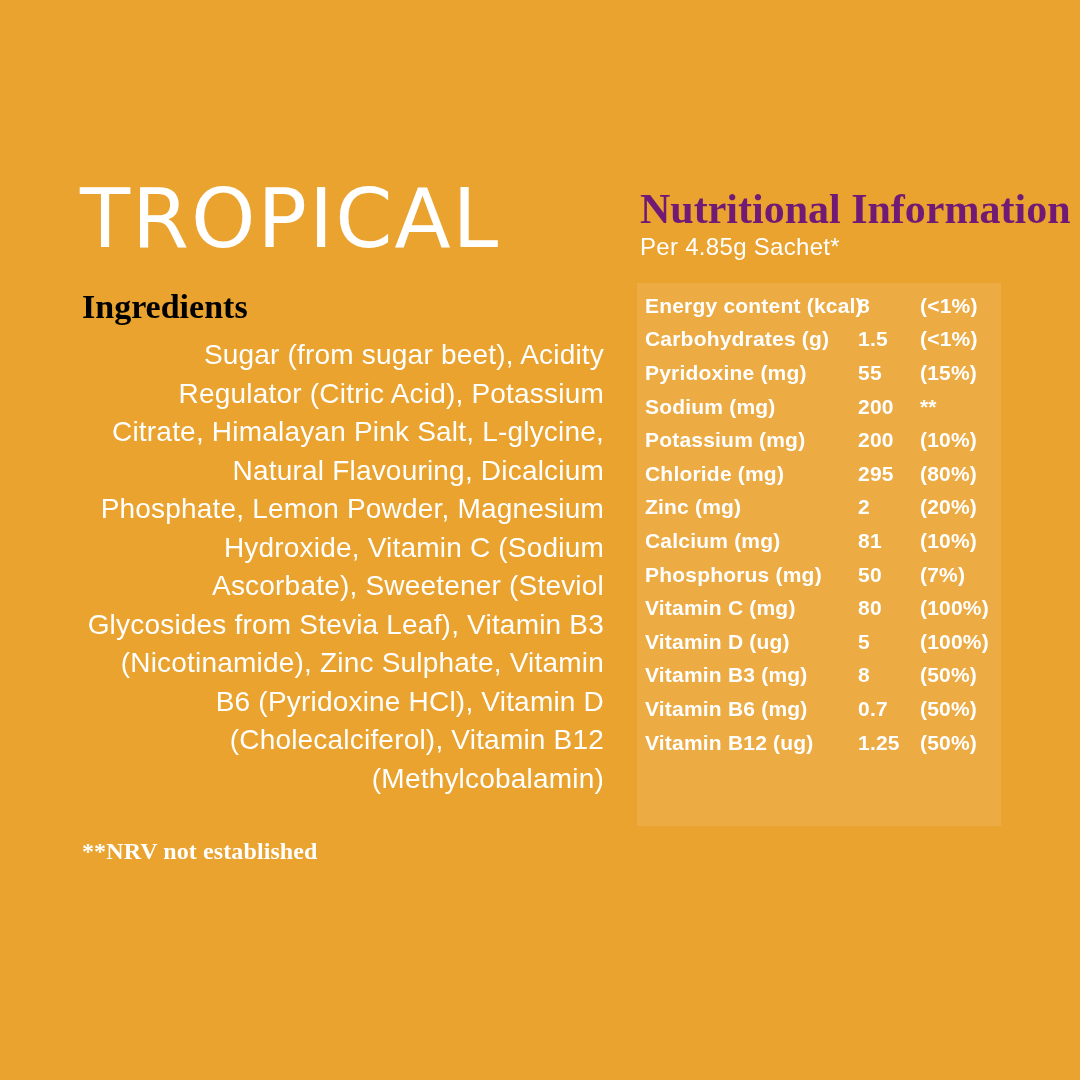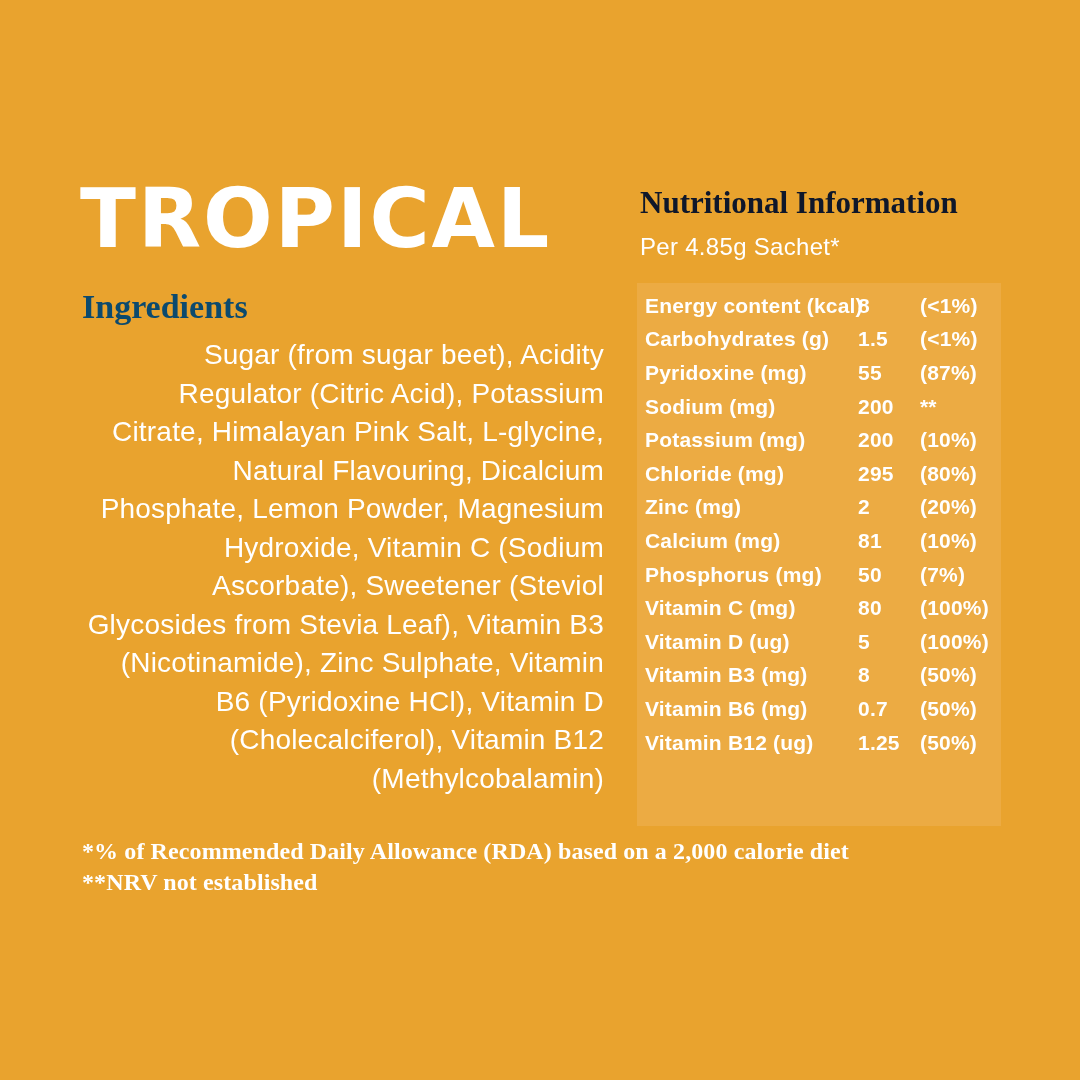--- a/index.html
+++ b/index.html
@@ -16,36 +16,36 @@
     color: #FFFFFF;
     -webkit-font-smoothing: antialiased;
   }
 
   
   .title {
     position: absolute;
     left: 80px;
     top: 178px;
     font-family: "DejaVu Sans", "Liberation Sans", sans-serif;
-    font-weight: 700;
+    font-weight: 400;
     font-size: 82px;
     letter-spacing: 2px;
     line-height: 1;
     color: #FFFFFF;
     white-space: nowrap;
   }
   .ingredients-heading {
     position: absolute;
     left: 82px;
     top: 288px;
     font-family: "Liberation Serif", serif;
     font-weight: 700;
     font-size: 34px;
     line-height: 1.1;
-    color: #0c4a6e;
+    color: #000000;
   }
   .ingredients-text {
     position: absolute;
     left: 82px;
     top: 336px;
     width: 522px;
     font-size: 28px;
     font-weight: 400;
     line-height: 38.5px;
     letter-spacing: 0.2px;
@@ -53,23 +53,23 @@
     text-align: right;
   }
 
   
   .nutrition-heading {
     position: absolute;
     left: 640px;
     top: 186px;
     font-family: "Liberation Serif", serif;
     font-weight: 700;
-    font-size: 31px;
+    font-size: 42px;
     line-height: 1.1;
-    color: #0f172a;
+    color: #701a75;
     white-space: nowrap;
   }
   .nutrition-subheading {
     position: absolute;
     left: 640px;
     top: 233px;
     font-size: 24px;
     font-weight: 400;
     letter-spacing: 0.3px;
     color: #FFFFFF;
@@ -134,21 +134,21 @@
         <span>(&lt;1%)</span>
       </div>
       <div class="row">
         <span>Carbohydrates (g)</span>
         <span>1.5</span>
         <span>(&lt;1%)</span>
       </div>
       <div class="row">
         <span>Pyridoxine (mg)</span>
         <span>55</span>
-        <span>(87%)</span>
+        <span>(15%)</span>
       </div>
       <div class="row">
         <span>Sodium (mg)</span>
         <span>200</span>
         <span>**</span>
       </div>
       <div class="row">
         <span>Potassium (mg)</span>
         <span>200</span>
         <span>(10%)</span>
@@ -195,15 +195,14 @@
       </div>
       <div class="row">
         <span>Vitamin B12 (ug)</span>
         <span>1.25</span>
         <span>(50%)</span>
       </div>
     </div>
 </div>
 
 <div class="footnotes">
-  <div>*% of Recommended Daily Allowance (RDA) based on a 2,000 calorie diet</div>
   <div>**NRV not established</div>
 </div>
 
 </body></html>

